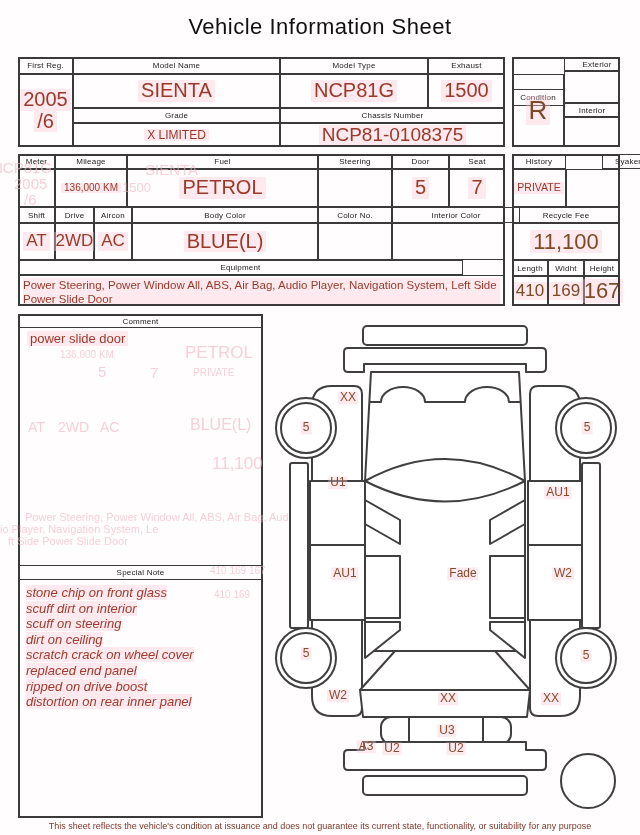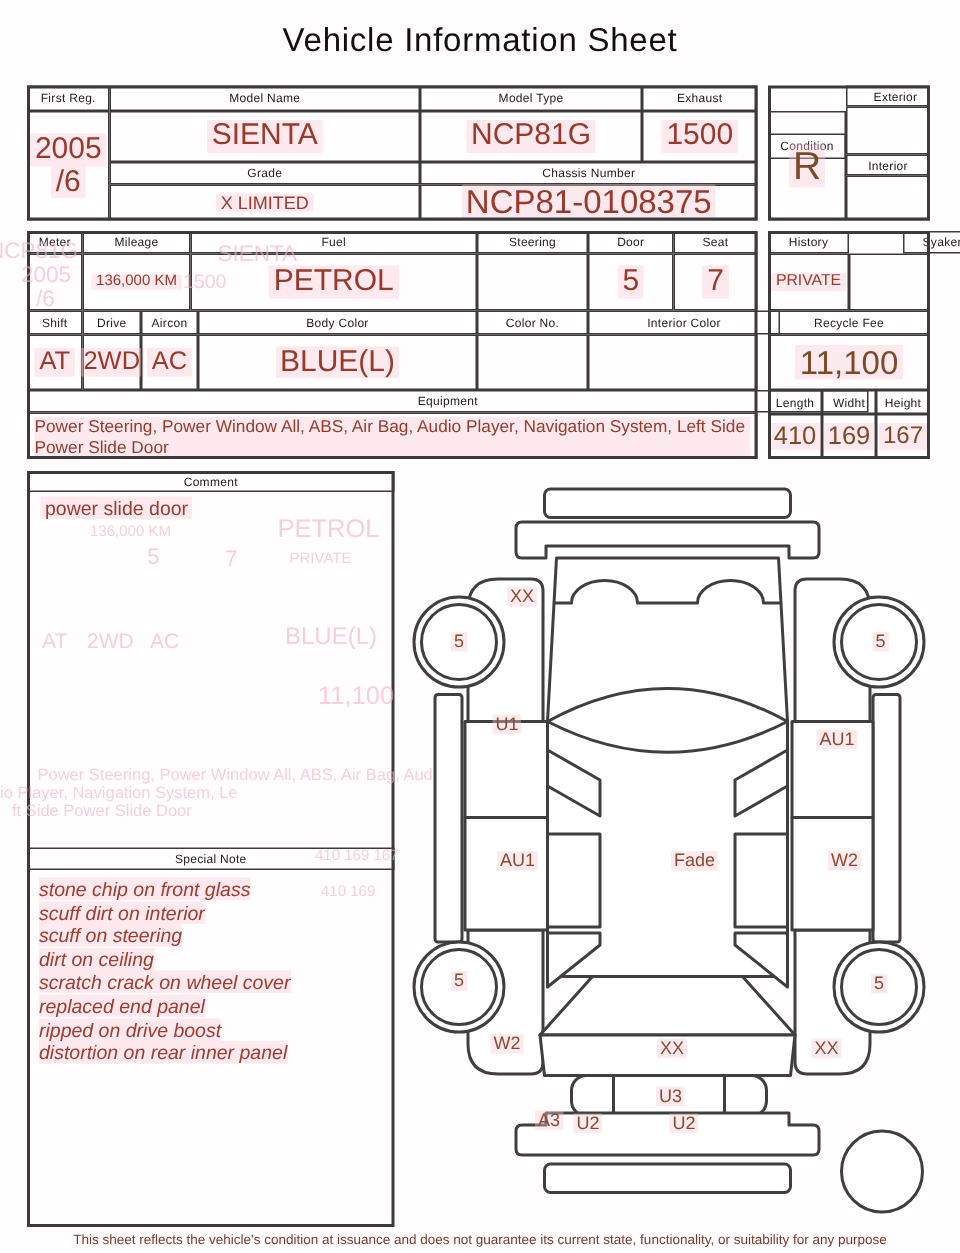--- a/index.html
+++ b/index.html
@@ -75,21 +75,21 @@
   <div class="cell hdr" style="left:428px;top:57px;width:77px;height:17px;">Exhaust</div>
   <div class="cell" style="left:428px;top:74px;width:77px;height:34px;">
     <span class="val hl" style="font-size:20px;">1500</span>
   </div>
   <div class="cell hdr" style="left:73px;top:108px;width:207px;height:15px;">Grade</div>
   <div class="cell" style="left:73px;top:123px;width:207px;height:24px;">
     <span class="val hl" style="font-size:12px;">X LIMITED</span>
   </div>
   <div class="cell hdr" style="left:280px;top:108px;width:225px;height:15px;">Chassis Number</div>
   <div class="cell" style="left:280px;top:123px;width:225px;height:24px;">
-    <span class="val hl" style="font-size:22px;">NCP81-0108375</span>
+    <span class="val hl" style="font-size:19px;">NCP81-0108375</span>
   </div>
 
   <div class="cell hdr" style="left:512px;top:57px;width:52px;height:17px;margin-top:32px;">Condition</div>
   <div class="cell" style="left:512px;top:74px;width:52px;height:73px;">
     <span class="val brown hl" style="font-size:26px;">R</span>
   </div>
   <div class="cell hdr" style="left:564px;top:57px;width:56px;height:14px;padding-left:10px;">Exterior</div>
   <div class="cell" style="left:564px;top:71px;width:56px;height:32px;"></div>
   <div class="cell hdr" style="left:564px;top:103px;width:56px;height:14px;">Interior</div>
   <div class="cell" style="left:564px;top:117px;width:56px;height:30px;"></div>
@@ -133,21 +133,21 @@
   </div>
   <div class="cell" style="left:94px;top:223px;width:38px;height:37px;">
     <span class="val hl" style="font-size:17px;">AC</span>
   </div>
   <div class="cell" style="left:132px;top:223px;width:186px;height:37px;">
     <span class="val hl" style="font-size:20px;">BLUE(L)</span>
   </div>
   <div class="cell" style="left:318px;top:223px;width:74px;height:37px;"></div>
   <div class="cell" style="left:392px;top:223px;width:113px;height:37px;"></div>
 
-  <div class="cell hdr" style="left:18px;top:260px;width:561px;height:15px;">Equipment</div>
+  <div class="cell hdr" style="left:18px;top:260px;width:445px;height:15px;">Equipment</div>
   <div class="cell" id="equip-text" style="left:18px;top:275px;width:487px;height:31px;">
     <span>Power Steering, Power Window  All, ABS, Air Bag, Audio Player, Navigation System, Left Side Power Slide Door</span>
   </div>
 
   <div class="cell hdr" style="left:512px;top:154px;width:54px;height:15px;">History</div>
   <div class="cell hdr" style="left:566px;top:154px;width:54px;height:15px;margin-left:36px;">Syaken</div>
   <div class="cell" style="left:512px;top:169px;width:54px;height:38px;">
     <span class="val hl" style="font-size:10.5px;">PRIVATE</span>
   </div>
   <div class="cell" style="left:566px;top:169px;width:54px;height:38px;"></div>
@@ -158,21 +158,21 @@
   <div class="cell hdr" style="left:512px;top:260px;width:36px;height:16px;">Length</div>
   <div class="cell hdr" style="left:548px;top:260px;width:36px;height:16px;">Widht</div>
   <div class="cell hdr" style="left:584px;top:260px;width:36px;height:16px;">Height</div>
   <div class="cell" style="left:512px;top:276px;width:36px;height:30px;">
     <span class="val brown hl" style="font-size:17px;">410</span>
   </div>
   <div class="cell" style="left:548px;top:276px;width:36px;height:30px;">
     <span class="val brown hl" style="font-size:17px;">169</span>
   </div>
   <div class="cell" style="left:584px;top:276px;width:36px;height:30px;">
-    <span class="val brown hl" style="font-size:16px;">167</span>
+    <span class="val brown hl" style="font-size:22px;">167</span>
   </div>
   <div class="frame" style="left:18px;top:154px;width:487px;height:152px;"></div>
   <div class="frame" style="left:512px;top:154px;width:108px;height:152px;"></div>
 
   <div class="cell hdr" style="left:18px;top:314px;width:245px;height:14px;">Comment</div>
   <div id="comment-text"><span class="hl">power slide door</span></div>
   <div class="cell hdr" style="left:18px;top:565px;width:245px;height:15px;">Special Note</div>
   <div id="special-list">
     <div><span>stone chip on front glass</span></div>
     <div><span>scuff dirt on interior</span></div>

